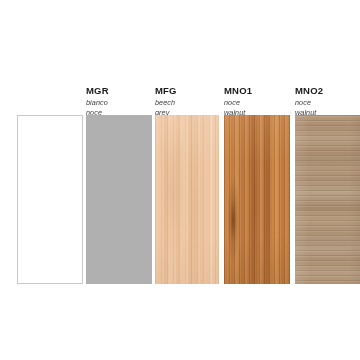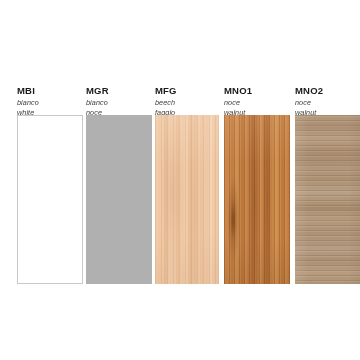--- a/index.html
+++ b/index.html
@@ -108,42 +108,37 @@
       radial-gradient(ellipse 200px 10px at 50% 76%, rgba(124,98,70,.16), rgba(0,0,0,0) 70%),
       linear-gradient(90deg, rgba(255,248,238,.10), rgba(0,0,0,0) 22%, rgba(0,0,0,0) 82%, rgba(90,70,48,.07));
   }
 </style>
 </head>
 <body>
 
 <div id="sheet">
 
   <div class="col" style="left:17px;width:66px;">
-    <div class="label">
-      <span class="code">MBI</span>
-      <span class="it">bianco</span>
-      <span class="en">white</span>
-    </div>
     <div class="swatch sw-white" style="left:0;width:66px;"></div>
   </div>
 
   <div class="col" style="left:86px;width:66px;">
     <div class="label">
       <span class="code">MGR</span>
       <span class="it">bianco</span>
       <span class="en">noce</span>
     </div>
     <div class="swatch sw-grey" style="left:0;width:66px;"></div>
   </div>
 
   <div class="col" style="left:155px;width:52px;">
     <div class="label">
       <span class="code">MFG</span>
       <span class="it">beech</span>
-      <span class="en">faggio</span>
+      <span class="en">grey</span>
     </div>
     <div class="swatch wood sw-beech" style="left:0;width:64px;">
       <div class="grain g1"></div>
       <div class="grain g2"></div>
     </div>
   </div>
 
   <div class="col" style="left:224px;width:68px;">
     <div class="label">
       <span class="code">MNO1</span>

